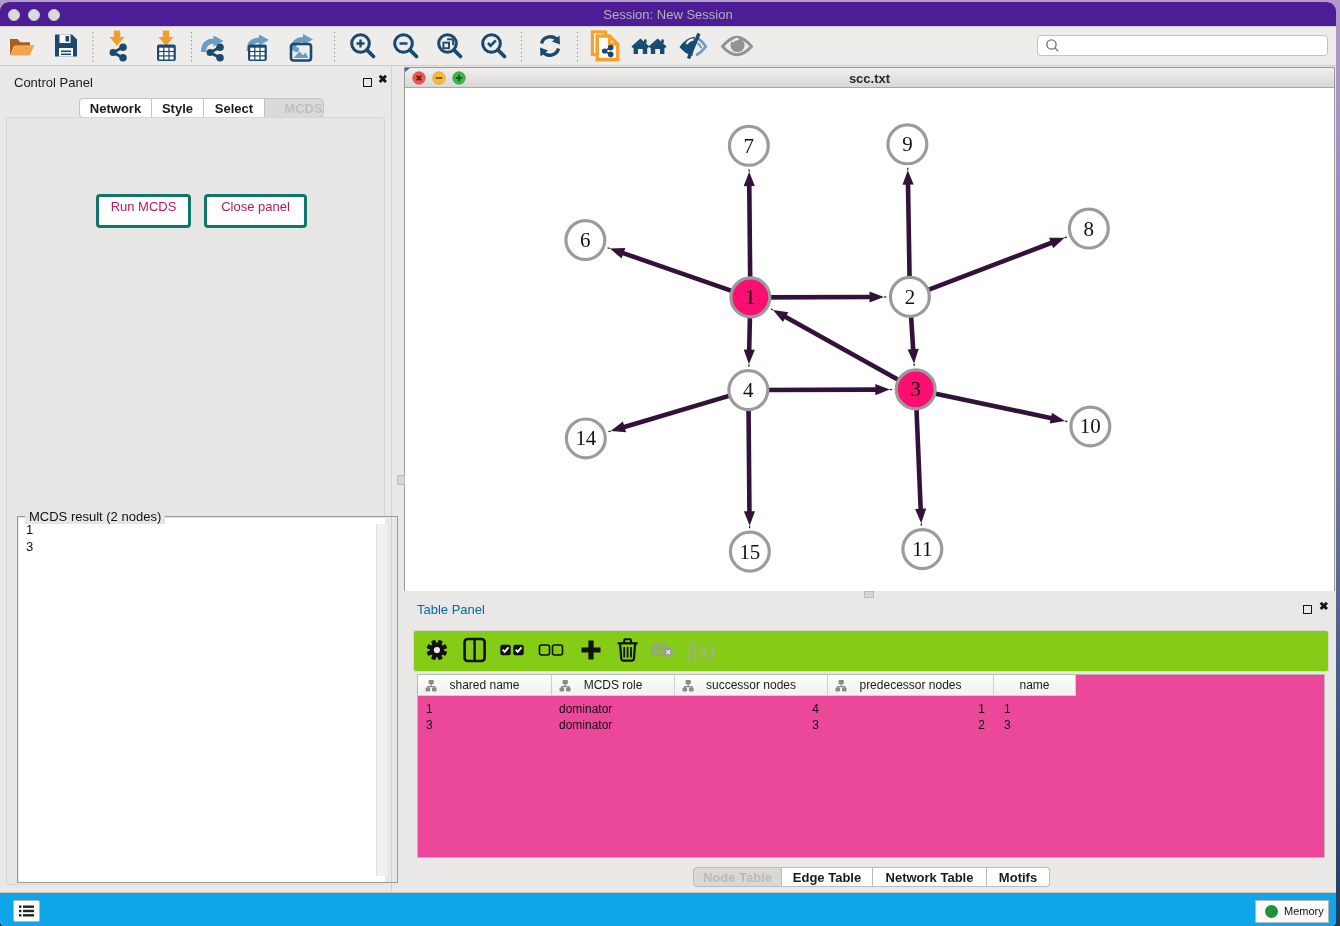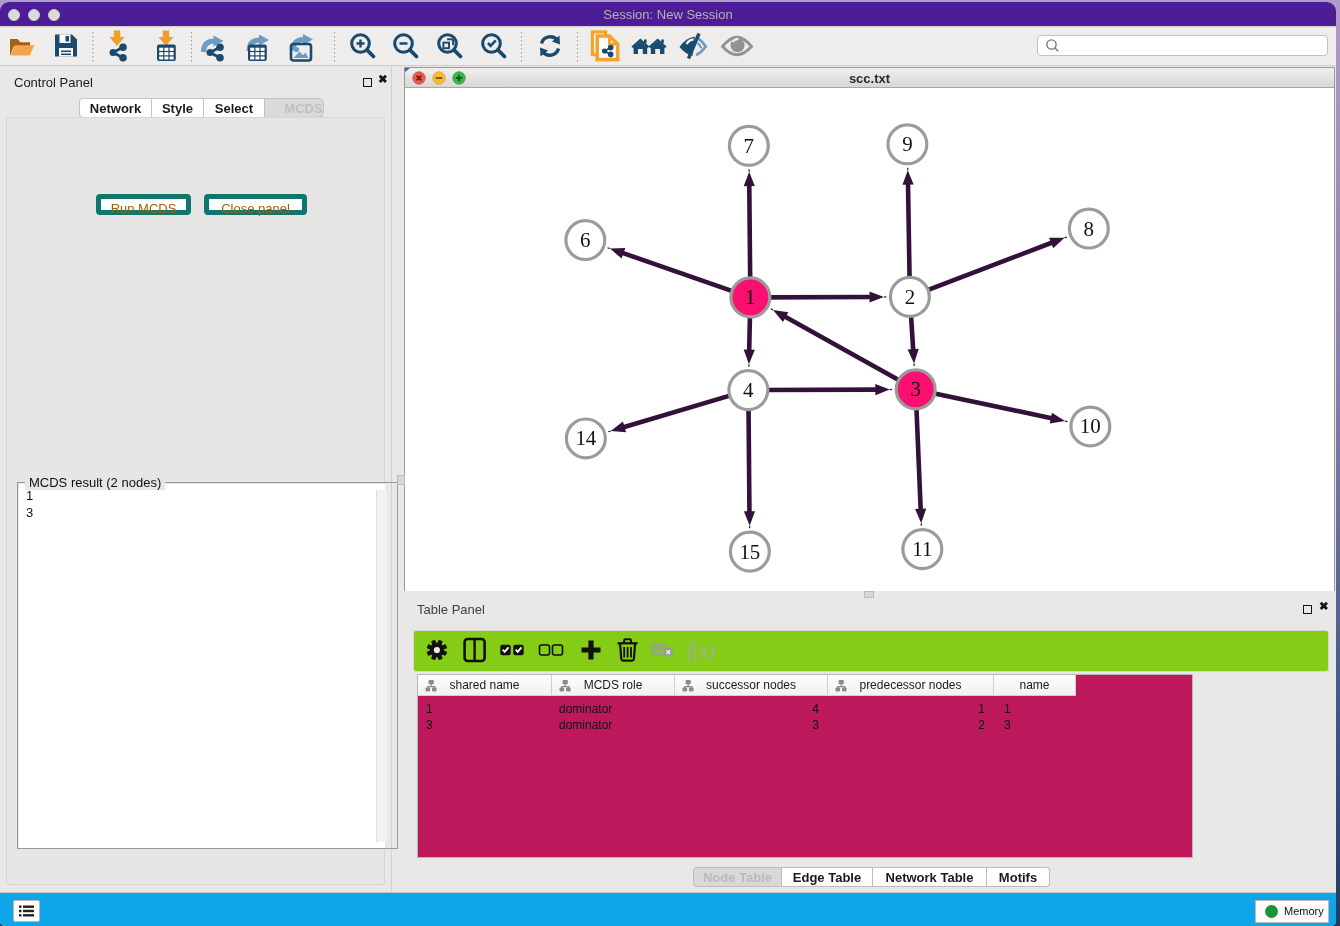--- a/index.html
+++ b/index.html
@@ -18,34 +18,34 @@
 
 #cpanel { position:absolute; left:0; top:64px; width:392px; height:826px; background:#e9e8e7; border-right:1px solid #d2d1d0; }
 #cp-title { position:absolute; left:14px; top:9px; font-size:13px; color:#1a1a1a; }
 .winbtn-sq { position:absolute; width:9px; height:9px; border:1.6px solid #141414; }
 .winbtn-x { position:absolute; font-size:11.5px; font-weight:700; color:#141414; -webkit-font-smoothing:antialiased; }
 
 .tab { position:absolute; top:32px; height:20px; border:1px solid #c4c3c2; background:#fff; font-size:13px; font-weight:600; color:#1a1a1a; text-align:center; line-height:19px; }
 #cp-content { position:absolute; left:6px; top:51px; width:379px; height:768px; background:#e7e6e5; border:1px solid #d6d5d4; border-radius:3px; }
 #opt-label { position:absolute; left:0; top:23px; width:100%; text-align:center; font-size:13px; color:#1a1a1a; }
 #dropdown { position:absolute; left:38px; top:44px; width:311px; height:21px; background:#fff; border:1px solid #bebdbc; border-radius:4px; font-size:13px; color:#111; line-height:19px; padding-left:13px; }
-.btn { position:absolute; top:76px; height:21px; background:#fff; border:5px solid #0f766e; border-radius:4px; font-size:13px; color:#a16207; text-align:center; line-height:19px; }
-#groupbox { position:absolute; left:10px; top:364px; width:381px; height:367px; border:1px solid #9a9998; }
+.btn { position:absolute; top:76px; height:34px; background:#fff; border:3px solid #0f766e; border-radius:4px; font-size:13px; color:#be185d; text-align:center; line-height:19px; }
+#groupbox { position:absolute; left:10px; top:398px; width:381px; height:367px; border:1px solid #9a9998; }
 #gb-label { position:absolute; left:7px; top:-8px; background:#e7e6e5; padding:0 4px; font-size:13px; color:#111; }
 #gb-white { position:absolute; left:1px; top:1px; width:366px; height:364px; background:#fff; }
 
 #netframe { position:absolute; left:404px; top:65px; width:931px; height:524px; border:1px solid #999897; background:#fff; }
 #net-titlebar { position:absolute; left:0; top:0; width:929px; height:20px; background:linear-gradient(#f0efee,#d8d7d6); border-bottom:1px solid #a8a7a6; }
 #net-title { position:absolute; top:3px; width:100%; text-align:center; font-size:13px; font-weight:700; color:#2a2a2a; }
 #canvas { position:absolute; left:0; top:21px; width:929px; height:502px; background:#fff; }
 
 #tpanel { position:absolute; left:404px; top:595px; width:932px; height:295px; background:#e9e8e7; }
-#tp-title { position:absolute; left:13px; top:5px; font-size:13px; color:#404040; }
+#tp-title { position:absolute; left:13px; top:5px; font-size:13px; color:#0369a1; }
 #tp-toolbar { position:absolute; left:9px; top:33px; width:916px; height:42px; background:#84cc16; border:1px solid #d8d7d6; border-radius:3px; }
-#tbl { position:absolute; left:13px; top:77px; width:776px; height:184px; background:#be185d; border:1px solid #b8b7b6; }
+#tbl { position:absolute; left:13px; top:77px; width:908px; height:184px; background:#ec4899; border:1px solid #b8b7b6; }
 .th { position:absolute; top:0; height:21px; background:linear-gradient(#fdfdfd,#f1f1f0); border-right:1px solid #c9d2da; border-bottom:1px solid #c9d2da; font-size:12px; color:#1a1a1a; text-align:center; line-height:21px; }
 .td { position:absolute; font-size:12px; color:#111; height:16px; line-height:16px; }
 .btab { position:absolute; top:270px; height:20px; border:1px solid #bdbcbb; background:#fff; font-size:13px; font-weight:600; color:#1a1a1a; text-align:center; line-height:19px; }
 
 #statusbar { position:absolute; left:0; top:890px; width:1336px; height:34px; background:#0ea5e9; border-top:1px solid #c6c5c4; }
 </style>
 </head>
 <body>
 <div id="win">
   <div id="titlebar">

